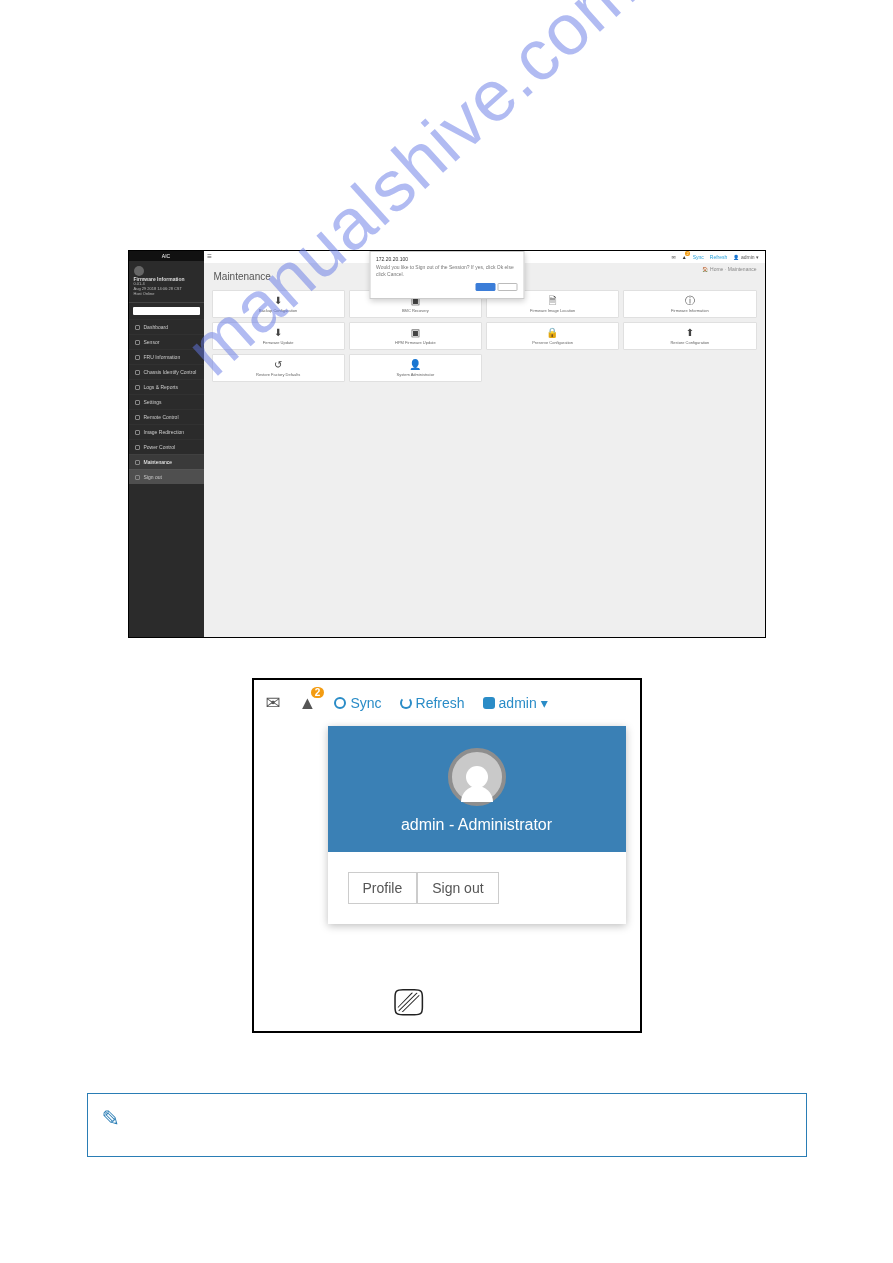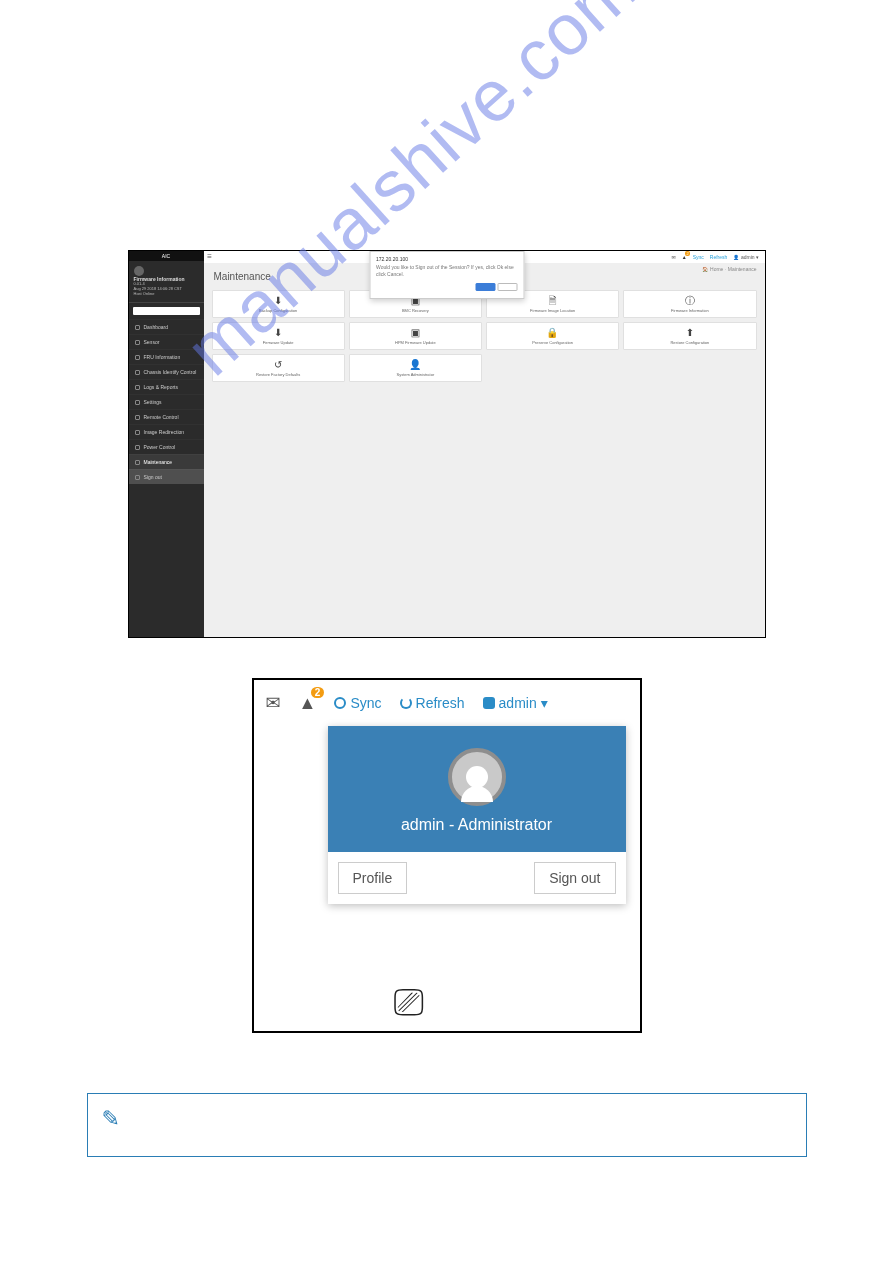--- a/index.html
+++ b/index.html
@@ -85,21 +85,21 @@
   .s2-bar .usr .pi { width:12px;height:12px;background:#2a8cc7;border-radius:3px; }
   .s2-drop {
     position:absolute; top:46px; right:14px; width:298px;
     background:#fff; box-shadow:0 2px 8px rgba(0,0,0,.25);margin-left:20px;
   }
   .s2-drop .hdr { background:#3a80b5; color:#fff; text-align:center; padding:22px 6px 18px; }
   .s2-drop .av { width:58px;height:58px; background:#c9c9c9; border:4px solid #8e8e8e; border-radius:50%; margin:0 auto 10px; display:flex; align-items:center; justify-content:center; }
   .s2-drop .av .p { width:22px;height:22px;background:#fff;border-radius:50%; position:relative; }
   .s2-drop .av .p::after{content:"";position:absolute;left:-5px;bottom:-14px;width:32px;height:16px;background:#fff;border-radius:16px 16px 0 0;}
   .s2-drop .nm { font-size:16px; }
-  .s2-drop .ftr { padding:10px; display:flex; justify-content:space-between; }
+  .s2-drop .ftr { padding:20px; display:flex; justify-content:flex-start; }
   .s2-drop .ftr .b { border:1px solid #ccc; padding:7px 14px; color:#555; font-size:14px; }
   .s2-under { position:absolute; left:140px; bottom:6px; font-size:38px; color:#222; }
 
   
   .notebox {
     border:1px solid #2a7db5;
     width:720px; margin:20px auto 0;
     padding:12px 14px; display:flex; gap:14px; align-items:flex-start;
     min-height:64px;
   }

